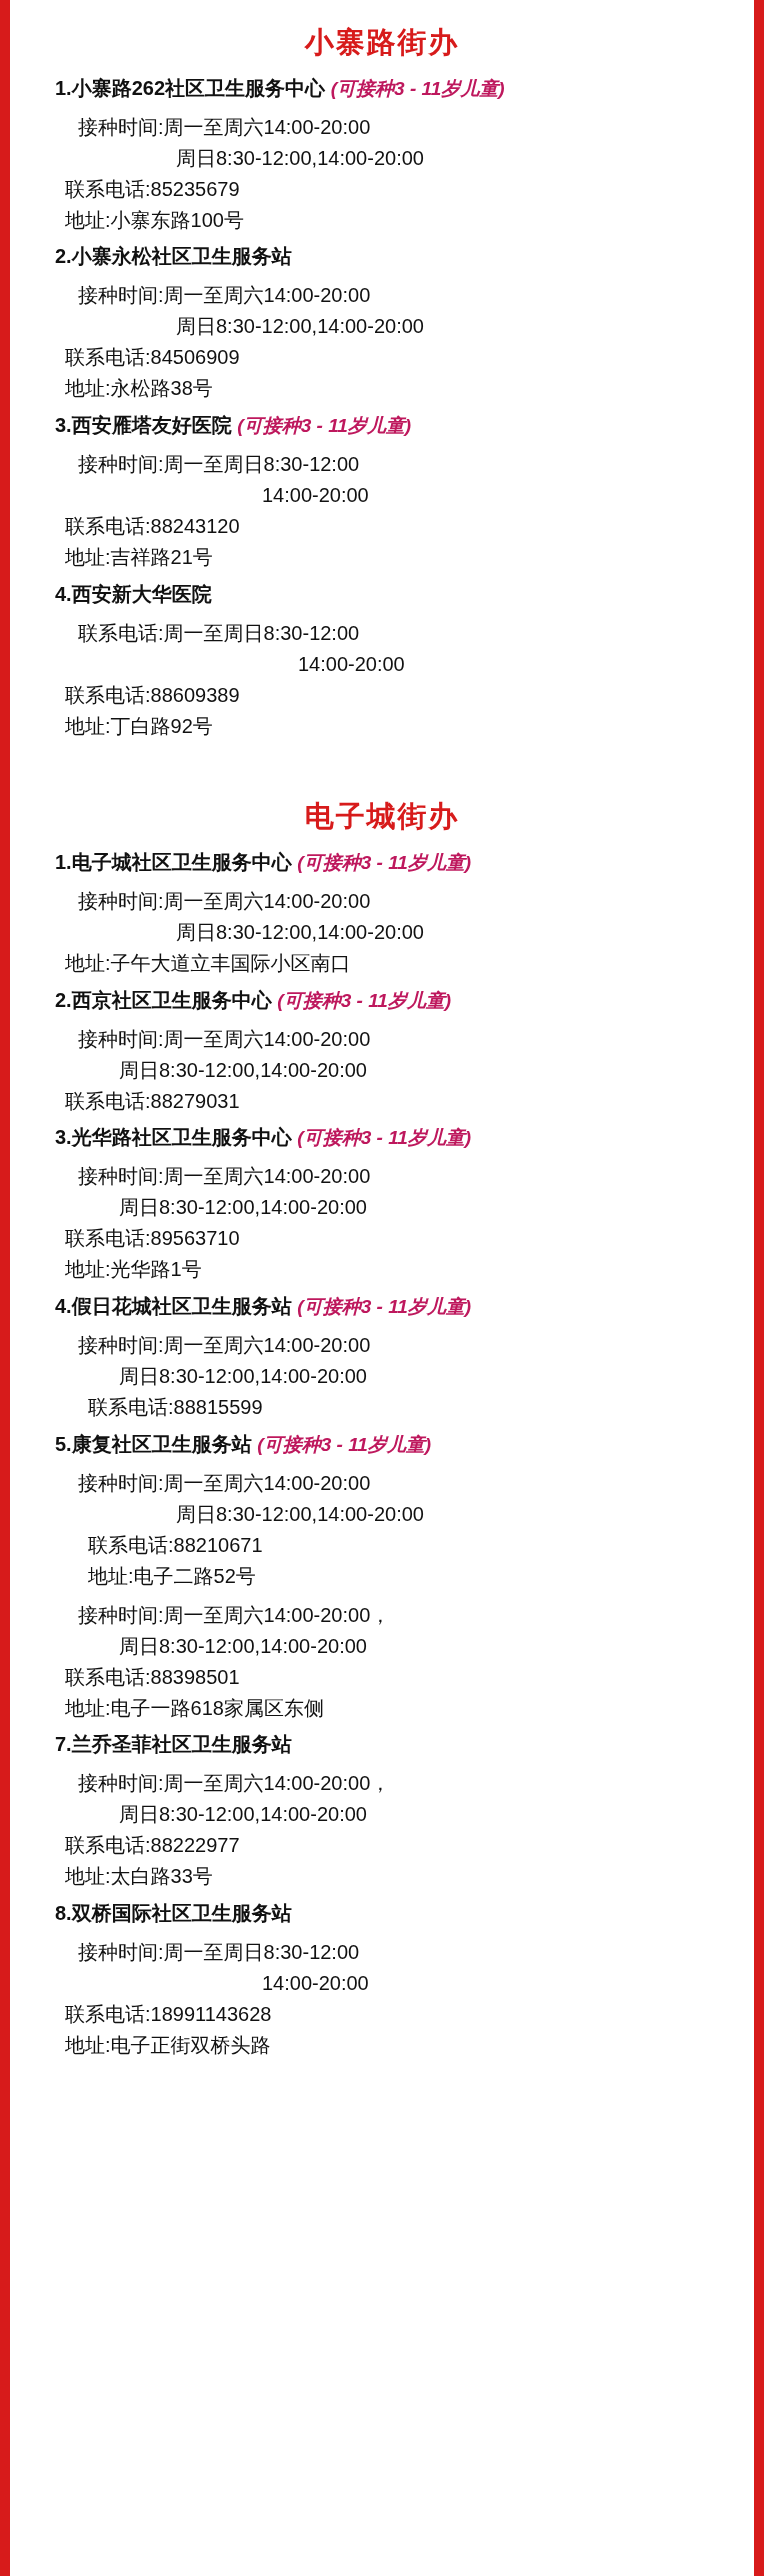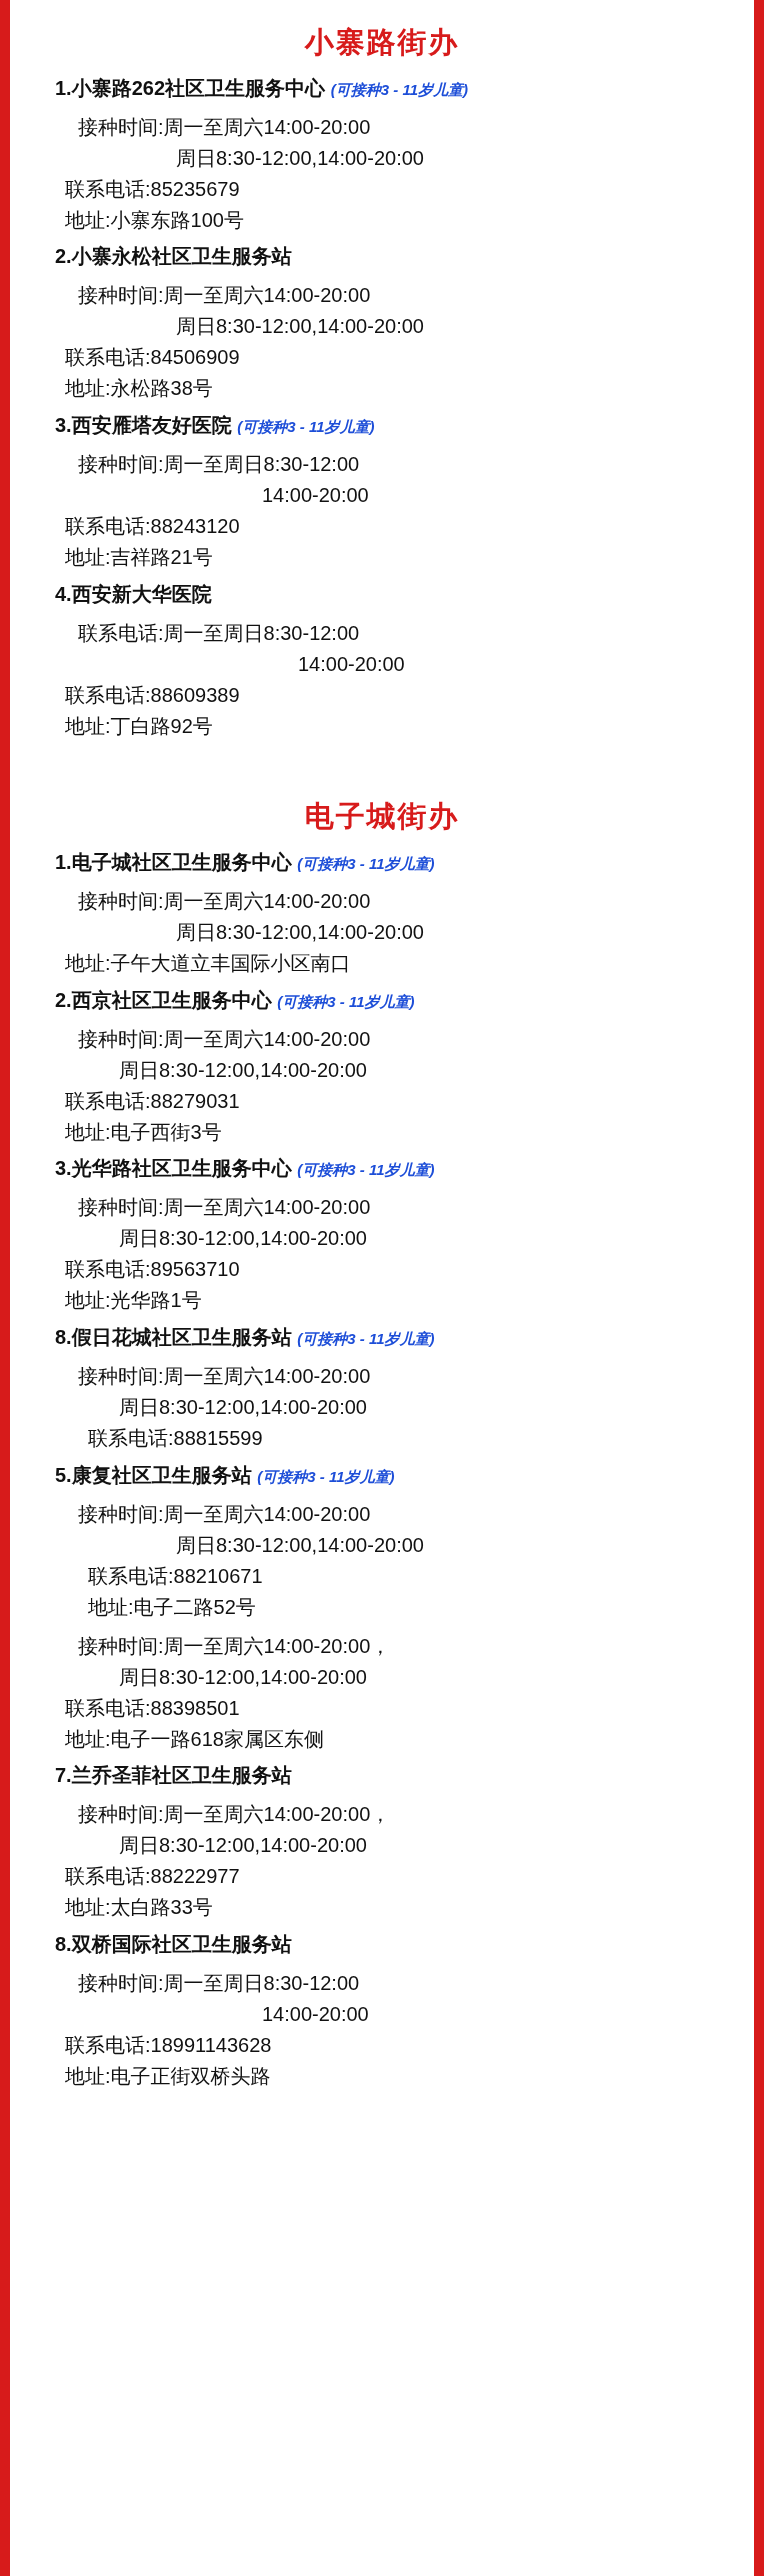--- a/index.html
+++ b/index.html
@@ -57,22 +57,22 @@
 
   .line {
     font-size: 20px;
     line-height: 1.55;
     white-space: nowrap;
   }
   .line.name {
     font-weight: bold;
   }
   .note {
-    color: #1d4ed8;
-    font-size: 15px;
+    color: #be185d;
+    font-size: 19px;
     font-style: italic;
     font-weight: bold;
     margin-left: 5.7px;
   }
   
   .i0  { padding-left: 32px; }
   .i1  { padding-left: 55px; margin-top: 8px; }
   .i3  { padding-left: 96px; }
   .i4  { padding-left: 153px; }
   .i5  { padding-left: 239px; }
@@ -121,31 +121,30 @@
         <div class="line name i0"><span>1.电子城社区卫生服务中心</span><span class="note">(可接种3 - 11岁儿童)</span></div>
         <div class="line i1">接种时间:周一至周六14:00-20:00</div>
         <div class="line i4">周日8:30-12:00,14:00-20:00</div>
         <div class="line i7">地址:子午大道立丰国际小区南口</div>
       </div>
       <div class="entry">
         <div class="line name i0"><span>2.西京社区卫生服务中心</span><span class="note">(可接种3 - 11岁儿童)</span></div>
         <div class="line i1">接种时间:周一至周六14:00-20:00</div>
         <div class="line i3">周日8:30-12:00,14:00-20:00</div>
         <div class="line i7">联系电话:88279031</div>
-        <div class="line i7">地址:电子西街3号</div>
       </div>
       <div class="entry">
         <div class="line name i0"><span>3.光华路社区卫生服务中心</span><span class="note">(可接种3 - 11岁儿童)</span></div>
         <div class="line i1">接种时间:周一至周六14:00-20:00</div>
         <div class="line i3">周日8:30-12:00,14:00-20:00</div>
         <div class="line i7">联系电话:89563710</div>
         <div class="line i7">地址:光华路1号</div>
       </div>
       <div class="entry">
-        <div class="line name i0"><span>8.假日花城社区卫生服务站</span><span class="note">(可接种3 - 11岁儿童)</span></div>
+        <div class="line name i0"><span>4.假日花城社区卫生服务站</span><span class="note">(可接种3 - 11岁儿童)</span></div>
         <div class="line i1">接种时间:周一至周六14:00-20:00</div>
         <div class="line i3">周日8:30-12:00,14:00-20:00</div>
         <div class="line i8">联系电话:88815599</div>
       </div>
       <div class="entry">
         <div class="line name i0"><span>5.康复社区卫生服务站</span><span class="note">(可接种3 - 11岁儿童)</span></div>
         <div class="line i1">接种时间:周一至周六14:00-20:00</div>
         <div class="line i4">周日8:30-12:00,14:00-20:00</div>
         <div class="line i8">联系电话:88210671</div>
         <div class="line i8">地址:电子二路52号</div>

